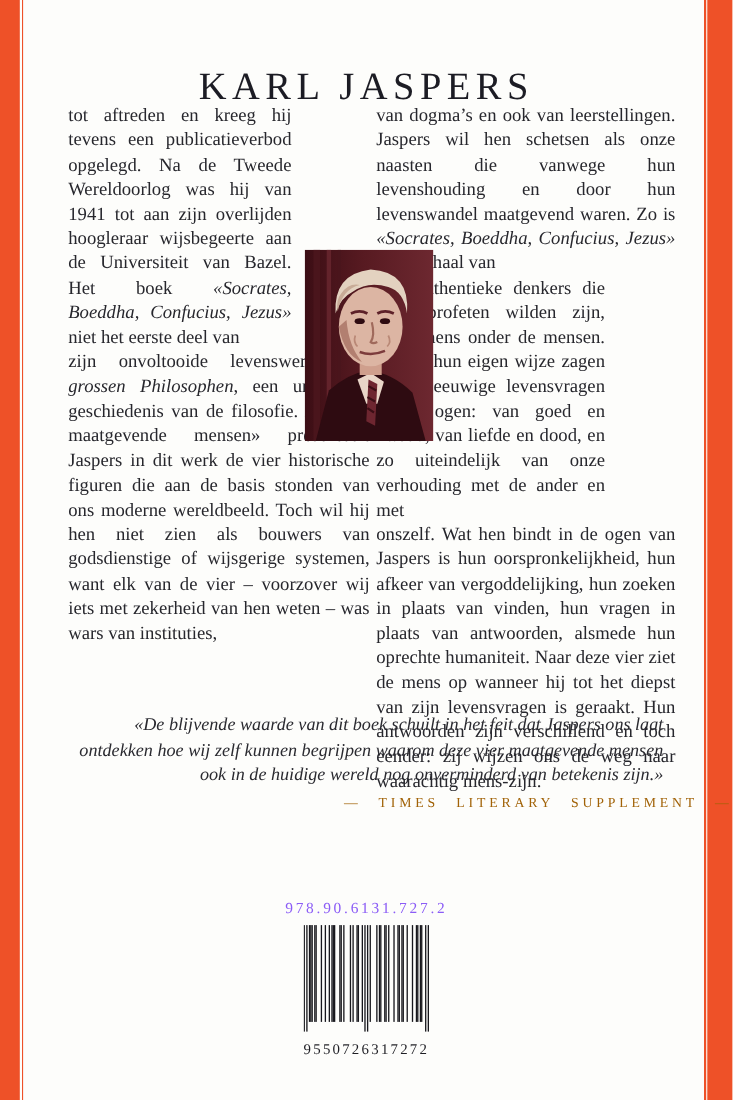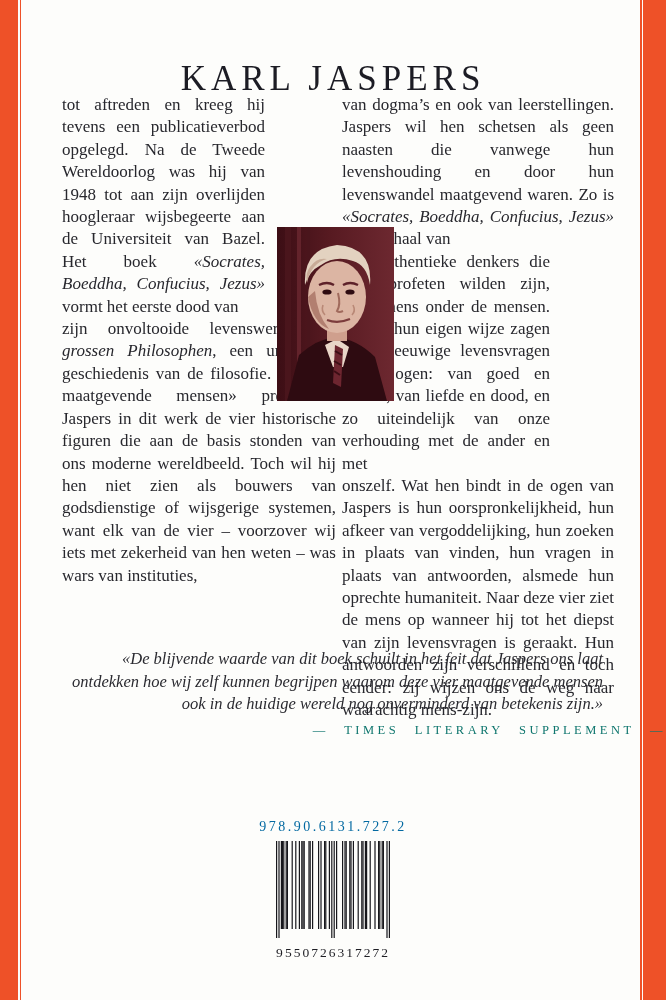--- a/index.html
+++ b/index.html
@@ -40,50 +40,50 @@
   .review{position:absolute;left:0;right:0;text-align:right;}
   .review-1{top:648px;}
   .review-2{top:756px;}
   .review blockquote{
     margin:0 auto;font-style:italic;font-size:16.5px;line-height:22.5px;color:#2a2a30;
   }
   .review-1 blockquote{width:540px;}
   .review-2 blockquote{width:440px;}
   .review .source{
     margin-top:7px;font-size:12.5px;letter-spacing:3.5px;word-spacing:9px;
-    color:#0f766e;font-style:normal;
+    color:#a16207;font-style:normal;
   }
   
   .isbn{
     position:absolute;top:819px;left:0;right:0;text-align:center;
-    font-size:14px;letter-spacing:2.5px;color:#0369a1;
+    font-size:14px;letter-spacing:2.5px;color:#8b5cf6;
   }
   .barcode-wrap{position:absolute;left:276px;top:841px;width:114px;text-align:center;}
   .barcode-digits{
     display:flex;justify-content:space-between;margin-top:3px;
     font-size:13.5px;letter-spacing:2px;color:#1e1e24;
   }
 </style>
 </head>
 <body>
 
 <div class="band band-left"></div>
 <div class="band pin-left"></div>
 <div class="band pin-right"></div>
 <div class="band band-right"></div>
 
 <h1 class="title">KARL JASPERS</h1>
 
 <div class="col col-left">
-  <p class="narrow-left"><span>tot aftreden en kreeg hij tevens een publicatieverbod opgelegd. Na de Tweede Wereldoorlog was hij van 1948 tot aan zijn overlijden hoogleraar wijsbegeerte aan de Universiteit van Bazel. Het boek </span><span class="ital">«Socrates, Boeddha, Confucius, Jezus»</span><span> vormt het eerste dood van</span></p>
+  <p class="narrow-left"><span>tot aftreden en kreeg hij tevens een publicatieverbod opgelegd. Na de Tweede Wereldoorlog was hij van 1941 tot aan zijn overlijden hoogleraar wijsbegeerte aan de Universiteit van Bazel. Het boek </span><span class="ital">«Socrates, Boeddha, Confucius, Jezus»</span><span> niet het eerste deel van</span></p>
   <p><span>zijn onvoltooide levenswerk, </span><span class="ital">Die grossen Philosophen</span><span>, een universele geschiedenis van de filosofie. Als «De maatgevende mensen» presenteert Jaspers in dit werk de vier historische figuren die aan de basis stonden van ons moderne wereldbeeld. Toch wil hij hen niet zien als bouwers van godsdienstige of wijsgerige systemen, want elk van de vier – voorzover wij iets met zekerheid van hen weten – was wars van instituties,</span></p>
 </div>
 
 <div class="col col-right">
-  <p><span>van dogma’s en ook van leerstellingen. Jaspers wil hen schetsen als geen naasten die vanwege hun levenshouding en door hun levenswandel maatgevend waren. Zo is </span><span class="ital">«Socrates, Boeddha, Confucius, Jezus»</span><span> zijn verhaal van</span></p>
+  <p><span>van dogma’s en ook van leerstellingen. Jaspers wil hen schetsen als onze naasten die vanwege hun levenshouding en door hun levenswandel maatgevend waren. Zo is </span><span class="ital">«Socrates, Boeddha, Confucius, Jezus»</span><span> zijn verhaal van</span></p>
   <p class="narrow-right">vier authentieke denkers die geen profeten wilden zijn, maar mens onder de mensen. Elk op hun eigen wijze zagen zij de eeuwige levensvragen onder ogen: van goed en kwaad, van liefde en dood, en zo uiteindelijk van onze verhouding met de ander en met</p>
   <p>onszelf. Wat hen bindt in de ogen van Jaspers is hun oorspronkelijkheid, hun afkeer van vergoddelijking, hun zoeken in plaats van vinden, hun vragen in plaats van antwoorden, alsmede hun oprechte humaniteit. Naar deze vier ziet de mens op wanneer hij tot het diepst van zijn levensvragen is geraakt. Hun antwoorden zijn verschillend en toch eender: zij wijzen ons de weg naar waarachtig mens-zijn.</p>
 </div>
 
 <figure class="photo">
   <svg width="117" height="174" viewBox="0 0 117 174">
     <defs>
       <linearGradient id="bgGrad" x1="0" y1="0" x2="1" y2="0">
         <stop offset="0" stop-color="#3c0e15"></stop>
         <stop offset="0.45" stop-color="#571a21"></stop>

